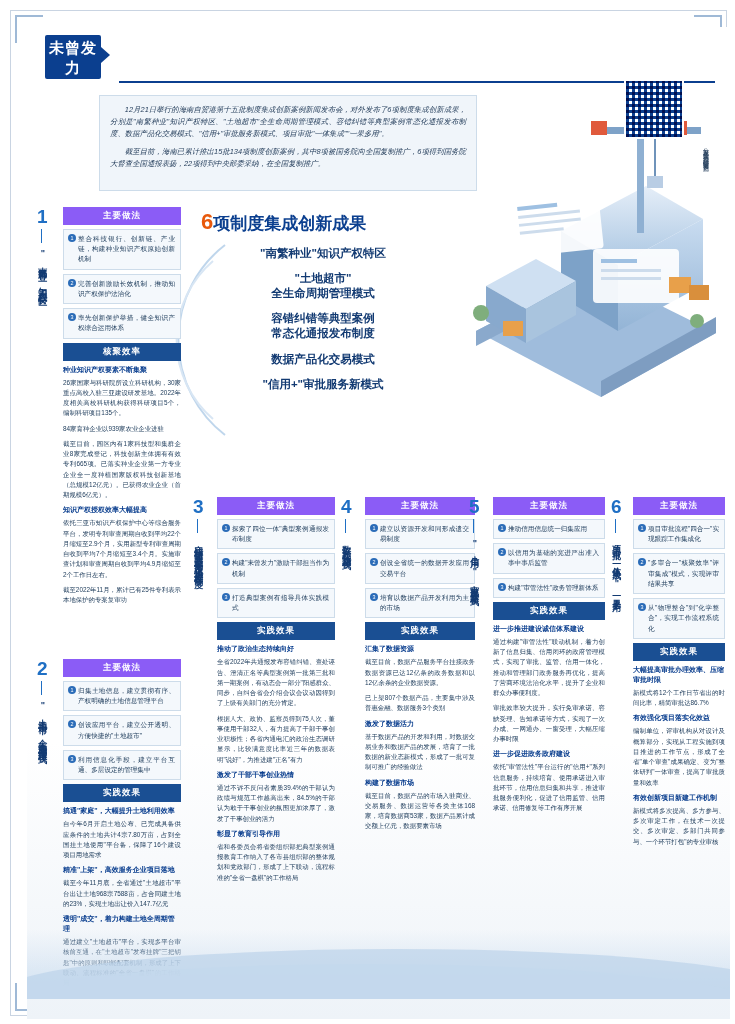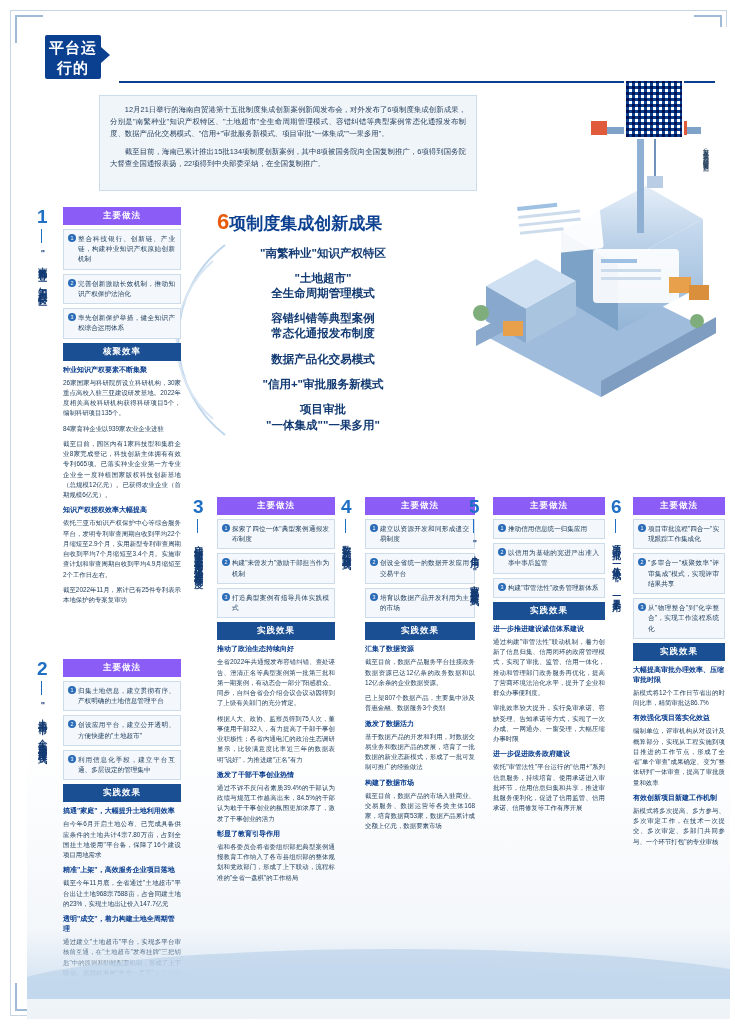--- a/index.html
+++ b/index.html
@@ -44,39 +44,39 @@
   }
   .hdr-rule{position:absolute;left:74px;top:50px;width:596px;height:2px;background:#0b3f8f;}
   
   .intro{
     position:absolute;left:88px;top:84px;width:378px;
     background:rgba(238,244,250,.9);
     border:1px solid #cddcea;
     padding:8px 10px;box-sizing:border-box;
     font-size:7.4px;line-height:1.65;color:#29425f;text-align:justify;
   }
-  .intro p{margin:0 0 5px 0;text-indent:2em;}
+  .intro p{margin:0 0 5px 0;text-indent:2em;font-style:italic;}
   .intro p:last-child{margin-bottom:12px;}
   
   .illus{position:absolute;left:430px;top:70px;width:290px;height:330px;}
   .qr{
     position:absolute;right:42px;top:68px;width:56px;height:56px;
     background:
       repeating-linear-gradient(0deg,#0b3f8f 0 3px,#fff 3px 6px),
       repeating-linear-gradient(90deg,#0b3f8f 0 3px,transparent 3px 6px);
     background-blend-mode:multiply;border:2px solid #fff;
   }
   .qr-cap{
     position:absolute;right:16px;top:132px;width:22px;
     font-size:6px;line-height:1.4;color:#29425f;
     writing-mode:vertical-rl;text-orientation:upright;letter-spacing:1px;
   }
   
   .results{position:absolute;left:172px;top:198px;width:280px;}
-  .results-title{font-size:17px;font-weight:bold;color:#0b3f8f;margin-left:34px;}
+  .results-title{font-size:17px;font-weight:bold;color:#0b3f8f;margin-left:18px;}
   .results-title .num{color:#e8590c;font-size:22px;}
   .res-list{position:relative;margin-top:10px;}
   .res-item{
     font-size:11.5px;font-weight:bold;color:#123a72;
     text-align:center;line-height:1.45;margin-bottom:9px;
   }
   .res-item.two{line-height:1.35;}
   
   .col{position:absolute;box-sizing:border-box;}
   .col-num{
@@ -138,21 +138,21 @@
 <div class="page">
   <div class="frame">
     <div class="corner c-tl"></div>
     <div class="corner c-tr"></div>
     <div class="corner c-bl"></div>
     <div class="corner c-br"></div>
 
     <div class="frame-inner"></div>
 
     <div class="header">
-      <div class="hdr-badge">平台运行的</div>
+      <div class="hdr-badge">未曾发力</div>
       <div class="hdr-arrow"></div>
       <div class="hdr-rule"></div>
     </div>
 
     <div class="illus">
       <svg width="290" height="330" viewBox="0 0 290 330">
         <defs>
           <linearGradient id="bg1" x1="0" y1="0" x2="1" y2="1">
             <stop offset="0%" stop-color="#dbe8f6"></stop>
               <stop offset="100%" stop-color="#b9cfe8"></stop>
@@ -220,21 +220,20 @@
       <div class="res-list">
         <svg width="280" height="200" style="position:absolute;left:-18px;top:-6px;">
           <path d="M60 6 A 120 120 0 0 0 60 196" fill="none" stroke="#bfd6ec" stroke-width="2"></path>
           <path d="M48 22 A 104 104 0 0 0 48 180" fill="none" stroke="#d8e6f4" stroke-width="2"></path>
         </svg>
         <div class="res-item">"南繁种业"知识产权特区</div>
         <div class="res-item two">"土地超市"<br>全生命周期管理模式</div>
         <div class="res-item two">容错纠错等典型案例<br>常态化通报发布制度</div>
         <div class="res-item">数据产品化交易模式</div>
         <div class="res-item">"信用+"审批服务新模式</div>
-        <div class="res-item two">项目审批<br>"一体集成""一果多用"</div>
       </div>
     </div>
 
     <div class="col" style="left:26px;top:196px;width:20px;height:110px;">
       <div class="col-num">1</div>
       <div class="col-bar" style="height:14px;margin:3px 0 5px 4px;"></div>
       <div class="col-vtitle">"南繁种业"知识产权特区</div>
     </div>
     <div class="col" style="left:52px;top:196px;width:118px;">
       <div class="sec-head">主要做法</div>

